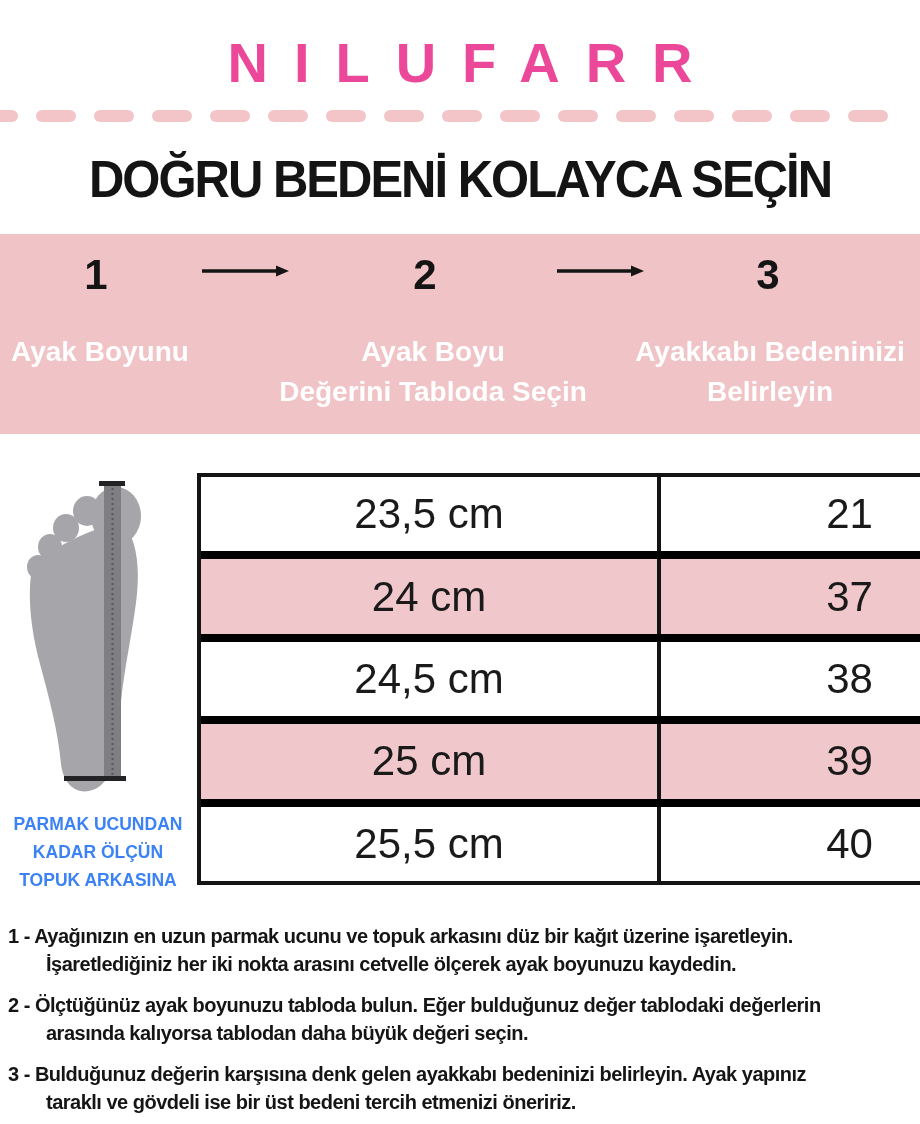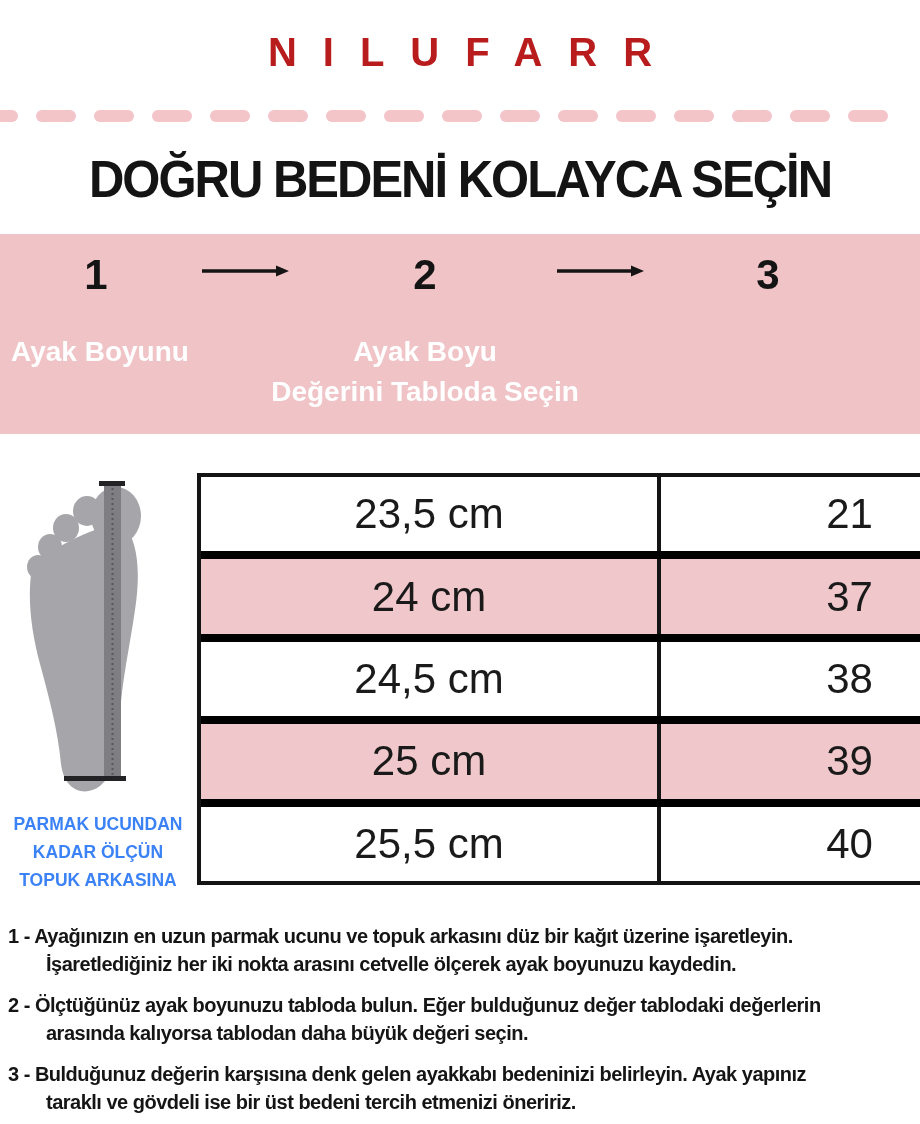--- a/index.html
+++ b/index.html
@@ -6,21 +6,21 @@
   html,body { background:#ffffff; }
   body { font-family:"Liberation Sans", sans-serif; }
   .page {
     position:relative; width:920px; height:1124px;
     background:#ffffff; overflow:hidden; margin:0 auto;
   }
 
   
   .brand {
     position:absolute; top:30px; left:0; width:920px;
-    text-align:center; font-size:40px; font-weight:700; color:#b91c1c;
+    text-align:center; font-size:56px; font-weight:700; color:#ec4899;
     letter-spacing:26px; text-indent:26px; white-space:nowrap;
   }
   .dash-divider {
     position:absolute; top:110px; left:0; width:920px; height:12px;
     overflow:hidden; display:flex; gap:18px; margin-left:-22px;
   }
   .dash-divider i {
     flex:0 0 40px; height:12px; border-radius:6px; background:#f3c4c8;
   }
   .page-title {
@@ -41,21 +41,21 @@
   }
   .n1 { left:56px; } .n2 { left:385px; } .n3 { left:728px; }
   .step-arrow { position:absolute; top:263px; }
   .a1 { left:201px; } .a2 { left:556px; }
   .step-arrow svg { display:block; }
   .step-text {
     position:absolute; top:88px; text-align:center; color:#ffffff;
     font-size:28px; font-weight:700; line-height:40px; white-space:nowrap;margin-top:10px;
   }
   .t1 { left:0; width:200px; }
-  .t2 { left:205px; width:440px; }
+  .t2 { left:213px; width:440px; }
   .t3 { left:620px; width:300px; }
   .banner .step-arrow { top:29px; }
 
   
   .foot-figure { position:absolute; left:0; top:468px; width:200px; height:335px; }
   .foot-caption {
     position:absolute; left:2px; top:810px; width:192px; text-align:center;
     font-size:17.5px; font-weight:700; color:#3b82f6; line-height:28px;
   }
 
@@ -129,20 +129,24 @@
         <polygon points="75,2.5 88,8 75,13.5" fill="#141414"></polygon>
       </svg>
     </span>
 
     <div class="step-text t1">
       <div>Ayak Boyunu</div>
     </div>
     <div class="step-text t2">
       <div>Ayak Boyu</div>
       <div>Değerini Tabloda Seçin</div>
+    </div>
+    <div class="step-text t3">
+      <div>Ayakkabı Bedeninizi</div>
+      <div>Belirleyin</div>
     </div>
   </div>
 
   <div class="foot-figure">
     <svg width="200" height="335" viewBox="0 0 200 335">
 
       <g fill="#a6a6aa">
         <ellipse cx="116" cy="48" rx="25" ry="29"></ellipse>
         <ellipse cx="87" cy="43" rx="14" ry="15"></ellipse>
         <ellipse cx="66" cy="60" rx="13" ry="14"></ellipse>

